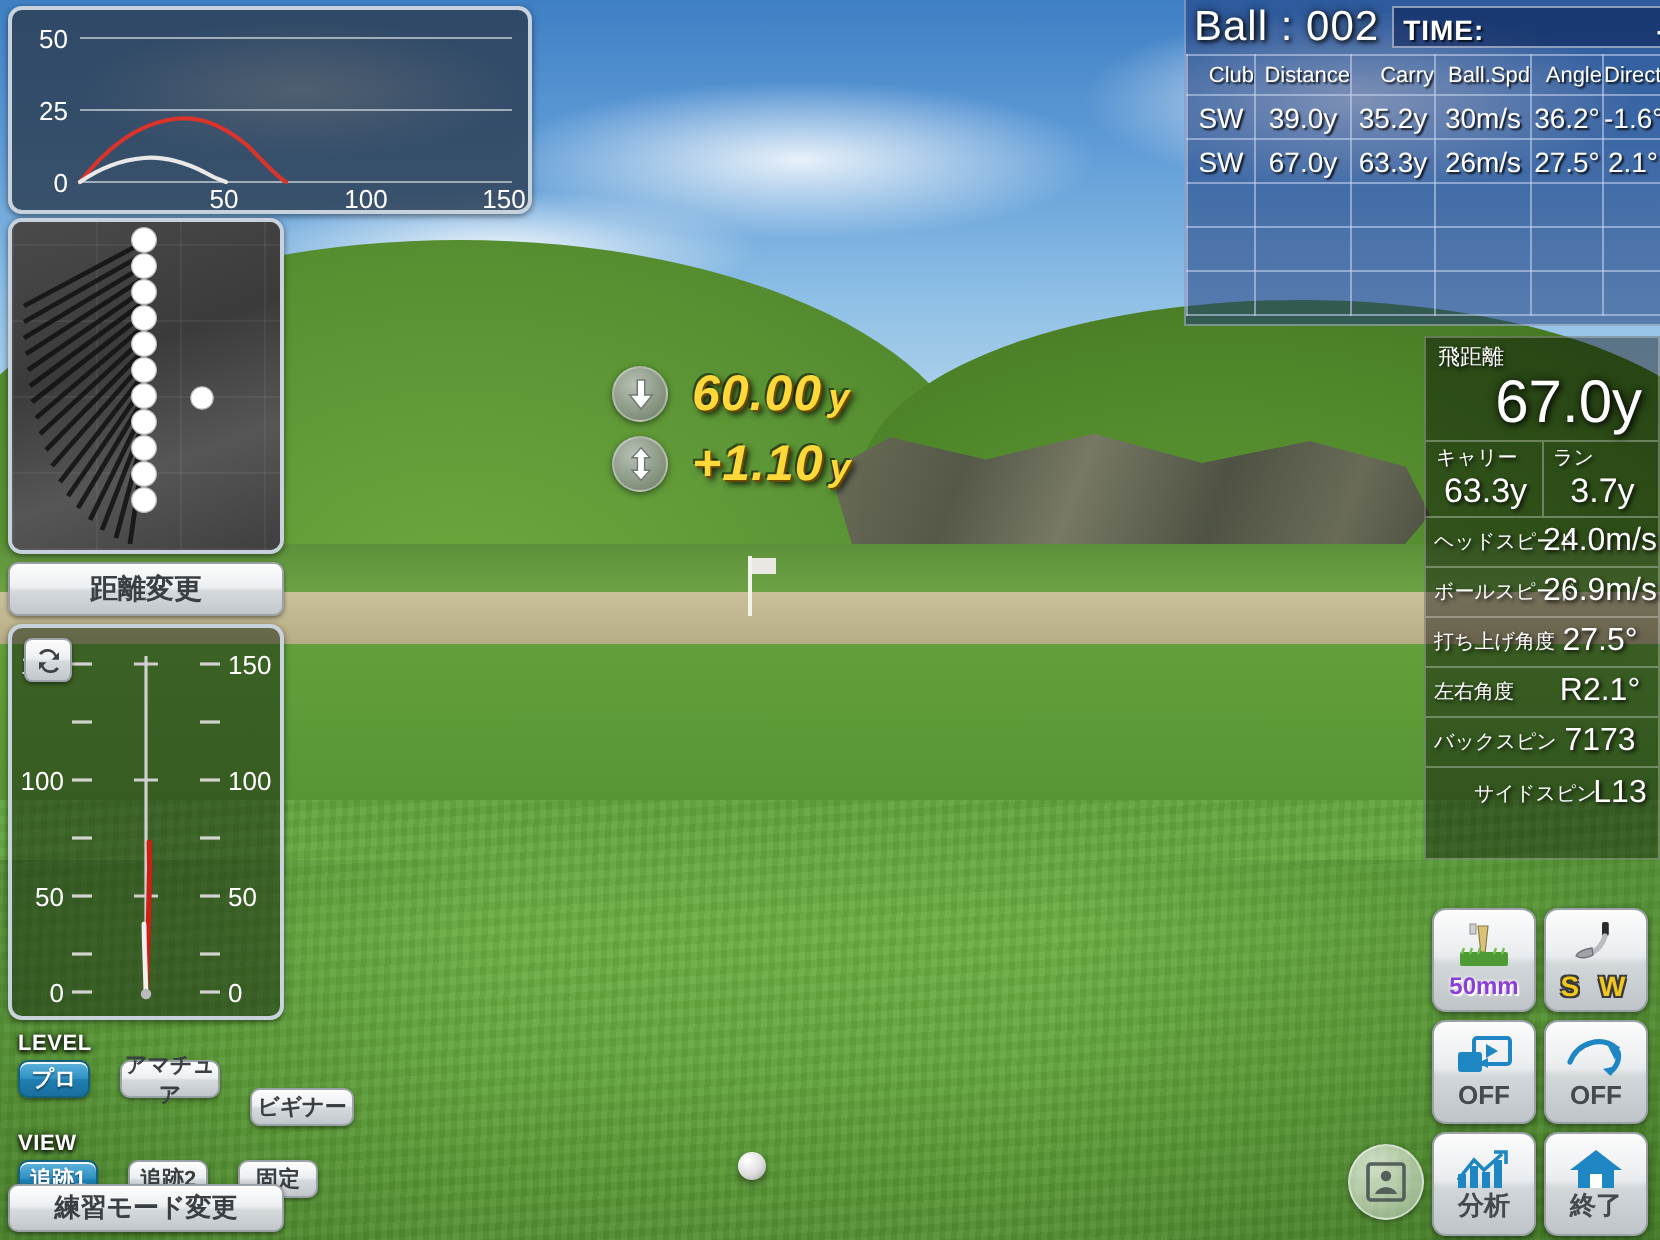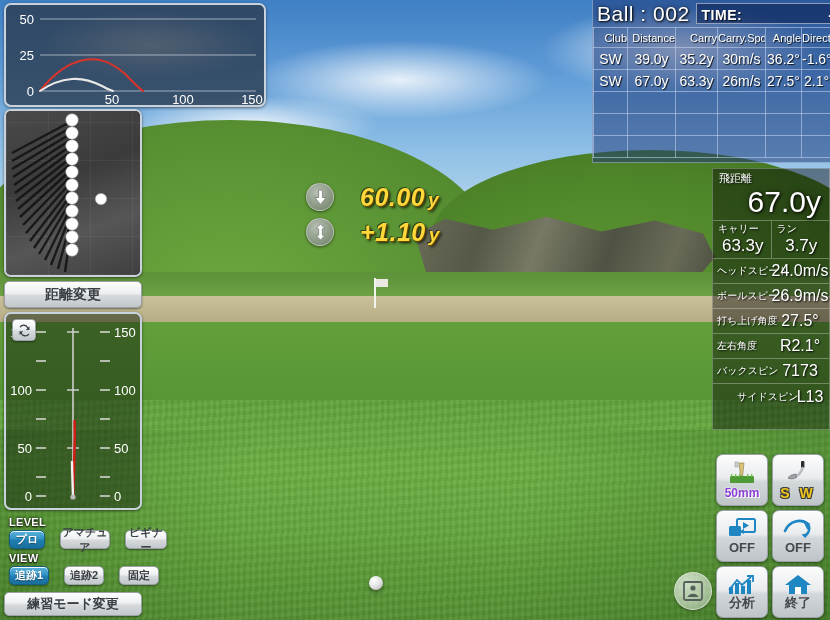--- a/index.html
+++ b/index.html
@@ -154,38 +154,38 @@
     position: absolute; left: 4px; top: 512px; width: 138px; height: 80px;
     padding: 4px 4px 0 5px;
   }
   .grp-label {
     font-size: 11px; font-weight: bold; color: #ffffff;
     text-shadow: 0 1px 2px rgba(0,0,0,.95), 0 0 3px rgba(0,0,0,.9);
     letter-spacing: .3px; line-height: 13px;
   }
   .btnrow { display: flex; gap: 15px; margin: 1px 0 3px 0; }
   .btnrow .btn { height: 19px; font-size: 11px; font-weight: bold; flex: 0 0 auto; }
-  .w42 { width: 42px; } .w50 { width: 50px; } .w40 { width: 40px; } .w36 { width: 36px; }
+  .w42 { width: 52px; margin-top: 14px; } .w50 { width: 50px; } .w40 { width: 40px; } .w36 { width: 36px; }
   #btn-practice {
     position: absolute; left: 4px; top: 592px; width: 138px; height: 24px;
     font-size: 13px; font-weight: bold;
   }
 
   
   #center-info { position: absolute; left: 306px; top: 182px; }
   .ci-row { display: flex; align-items: center; height: 30px; margin-bottom: 5px; }
   .ci-icon {
     width: 28px; height: 28px; border-radius: 50%;
     background: radial-gradient(circle at 38% 32%, rgba(190,195,190,.92), rgba(110,118,110,.82));
     border: 1px solid rgba(255,255,255,.35);
     display: flex; align-items: center; justify-content: center;
     box-shadow: 0 1px 3px rgba(0,0,0,.5);
   }
   .ci-val {
-    margin-left: 26px;
+    margin-left: 12px;
     font-size: 25px; font-weight: bold; font-style: italic;
     color: #ffd83a;
     text-shadow: 1px 1px 0 #6a4a00, 2px 2px 3px rgba(0,0,0,.85), -1px -1px 0 rgba(0,0,0,.5);
     letter-spacing: .5px;
   }
   .ci-val .u { font-size: 19px; margin-left: 3px; }
 
   
   #shottable {
     position: absolute; left: 592px; top: 0; width: 276px; height: 163px;
@@ -483,21 +483,21 @@
         <span>TIME:</span>
         <span>--:--</span>
       </div>
     </div>
     <table class="shots">
       <thead>
         <tr>
           <th class="c0">Club</th>
           <th class="c1">Distance</th>
           <th class="c2">Carry</th>
-          <th class="c3">Carry.Spd</th>
+          <th class="c3">Ball.Spd</th>
           <th class="c4">Angle</th>
           <th class="c5">Direction</th>
         </tr>
       </thead>
       <tbody>
         <tr>
           <td>SW</td>
           <td>39.0y</td>
           <td>35.2y</td>
           <td>30m/s</td>

